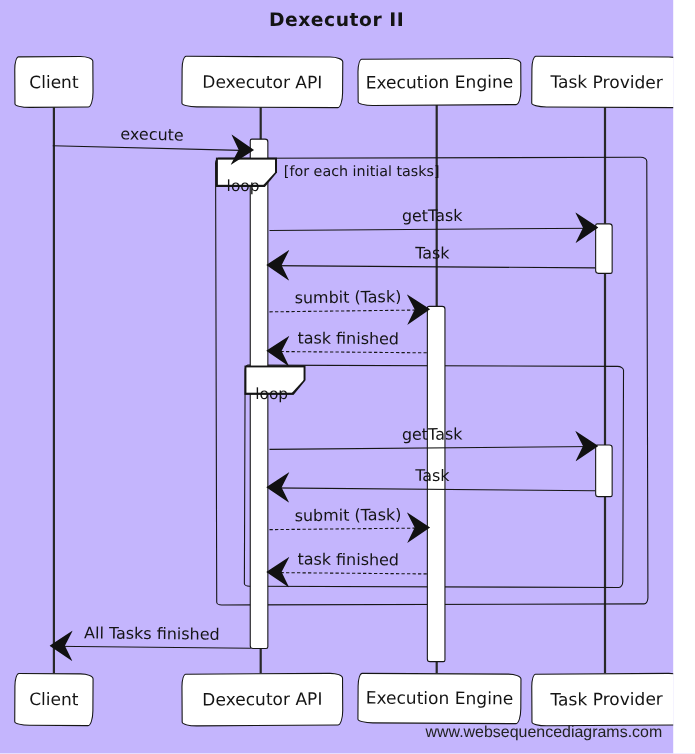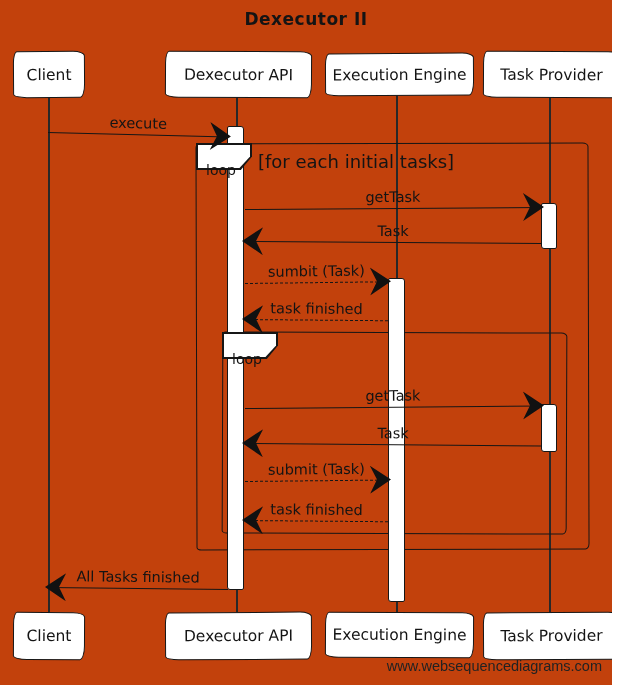--- a/index.html
+++ b/index.html
@@ -1,17 +1,17 @@
 <!DOCTYPE html>
 <html><head>
 <meta charset="utf-8">
 <style>
   html,body { margin:0; padding:0; background:#ffffff; }
   #canvas {
-    position:relative; width:612px; height:685px; background:#c2410c;
+    position:relative; width:612px; height:685px; background:#c4b5fd;
     font-family:"DejaVu Sans", sans-serif; color:#141414; overflow:hidden;
   }
   
   .title {
     position:absolute; left:0; right:0; top:9px; text-align:center;
     font-size:17px; font-weight:bold; letter-spacing:0.5px;
   }
   
   .pbox {
     position:absolute; background:#fff; border:1.7px solid #161616; z-index:7;
@@ -33,21 +33,21 @@
     position:absolute; border:1.7px solid #161616; z-index:2;
     border-radius:3px 6px 4px 5px / 5px 4px 6px 3px; background:transparent;
   }
   
   .loop-tag { position:absolute; width:56px; height:27px; z-index:5; }
   .loop-tag .bg { position:absolute; inset:0; background:#161616;
     clip-path:polygon(0 0,100% 0,100% 50%,80% 100%,0 100%); }
   .loop-tag .fg { position:absolute; inset:1.7px; background:#fff;
     clip-path:polygon(0 0,100% 0,100% 49%,79% 100%,0 100%); }
   .loop-tag .txt { position:absolute; z-index:2; left:10px; top:19px; font-size:14px; }
-  .cond { position:absolute; z-index:6; font-size:18px; line-height:1.75; }
+  .cond { position:absolute; z-index:6; font-size:13px; line-height:1.75; }
   
   .msg { position:absolute; z-index:6; height:0; transform-origin:left center; }
   .msg .line { width:100%; height:0; border-top:1.7px solid #161616; }
   .msg.dashed .line { border-top-style:dashed; }
   .msg .label {
     position:absolute; left:0; right:0; bottom:3px; text-align:center;
     font-size:14.5px; white-space:nowrap;
   }
   .msg svg { position:absolute; top:-14px; }
   .msg.to-right svg { right:-3px; }

